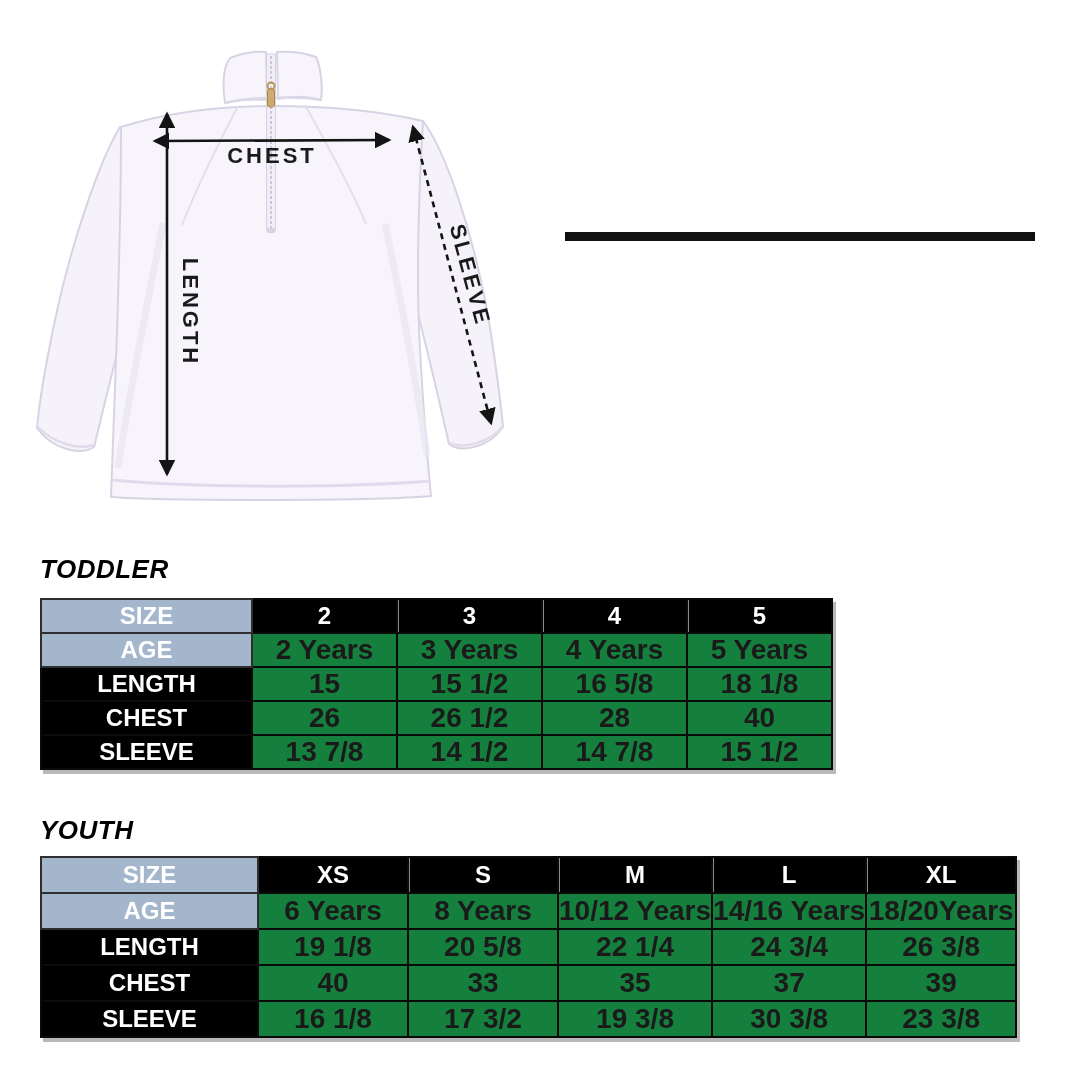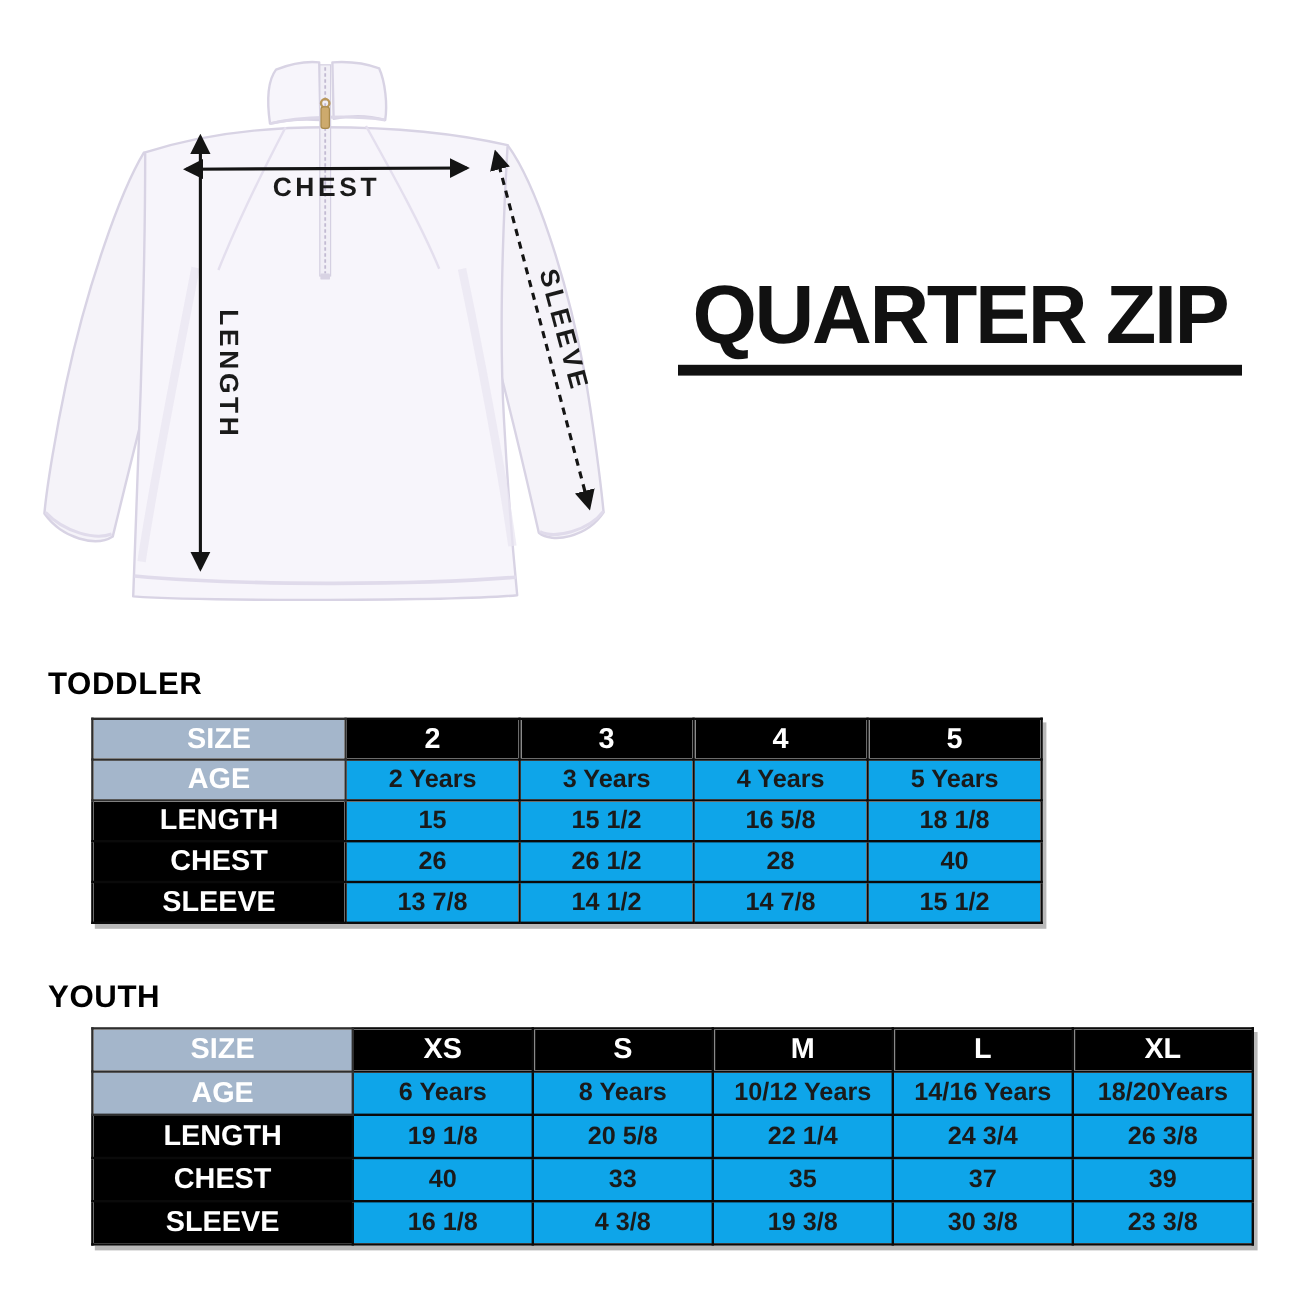--- a/index.html
+++ b/index.html
@@ -12,30 +12,30 @@
     width:1080px;height:1080px;position:relative;overflow:hidden;
     background:#ffffff;font-family:"Liberation Sans", sans-serif;color:var(--text-black);
   }
   
   .garment-wrap{position:absolute;left:0;top:0;width:545px;height:535px;}
   
   .title-block{position:absolute;left:565px;top:227px;width:470px;text-align:center;}
   .title-line{font-weight:bold;font-size:69px;line-height:72px;letter-spacing:-2px;color:var(--text-black);white-space:nowrap;}
   .title-divider{height:9px;background:var(--text-black);margin:5px 0 13px 0;}
   
-  .tbl-heading{position:absolute;left:40px;font-size:26px;font-weight:bold;color:#000;letter-spacing:0.5px;}
+  .tbl-heading{position:absolute;left:40px;font-size:26px;font-weight:bold;color:#000;letter-spacing:0.5px;font-style:italic;}
   
   .size-table{position:absolute;left:40px;border-collapse:collapse;table-layout:fixed;
-              box-shadow:3px 4px 0 rgba(0,0,0,0.28);background:#fff;margin-left:36px;}
+              box-shadow:3px 4px 0 rgba(0,0,0,0.28);background:#fff;}
   .size-table td{border:2px solid #0a0a0a;padding:0;text-align:center;vertical-align:middle;
                  font-weight:bold;overflow:hidden;white-space:nowrap;}
   .lbl-blue{background:var(--header-blue);color:#ffffff;font-size:24px;border-color:#2e2e2e !important;}
   .lbl-black{background:var(--table-black);color:#ffffff;font-size:24px;}
   .hdr-cell{background:var(--table-black);color:#ffffff;font-size:24px;box-shadow:inset 1px 0 0 #8a8a8a;}
-  .val-cell{background:#0ea5e9;color:#1a1a1a;font-size:21px;}
+  .val-cell{background:#15803d;color:#1a1a1a;font-size:28px;}
   #toddler-table{top:598px;}
   #toddler-table tr{height:34px;}
   #youth-table{top:856px;}
   #youth-table tr{height:36px;}
   #toddler-heading{top:554px;}
   #youth-heading{top:815px;}
 </style>
 </head>
 <body>
 
@@ -74,21 +74,20 @@
     <line x1="167" y1="114" x2="167" y2="474" stroke="#141414" stroke-width="2.6" marker-start="url(#ah)" marker-end="url(#ah)"></line>
     <line x1="413" y1="127" x2="491" y2="423" stroke="#141414" stroke-width="2.6" stroke-dasharray="6 5" marker-start="url(#ah)" marker-end="url(#ah)"></line>
 
     <text x="272" y="163" text-anchor="middle" font-family="Liberation Sans, sans-serif" font-size="22" font-weight="bold" letter-spacing="3" fill="#1a1a1a">CHEST</text>
     <text x="183" y="312" transform="rotate(90 183 312)" text-anchor="middle" font-family="Liberation Sans, sans-serif" font-size="22" font-weight="bold" letter-spacing="3" fill="#1a1a1a">LENGTH</text>
     <text x="463" y="277" transform="rotate(75 463 277)" text-anchor="middle" font-family="Liberation Sans, sans-serif" font-size="22" font-weight="bold" letter-spacing="3" fill="#1a1a1a">SLEEVE</text>
   </svg>
 </div>
 
 <div class="title-block">
-  <div class="title-line">QUARTER ZIP</div>
   <div class="title-divider"></div>
 </div>
 
 <div class="tbl-heading" id="toddler-heading">TODDLER</div>
 <table class="size-table" id="toddler-table">
   <colgroup>
     <col style="width:211px">
       <col style="width:145px">
       <col style="width:145px">
       <col style="width:145px">
@@ -172,19 +171,19 @@
       <td class="lbl-black">CHEST</td>
       <td class="val-cell">40</td>
       <td class="val-cell">33</td>
       <td class="val-cell">35</td>
       <td class="val-cell">37</td>
       <td class="val-cell">39</td>
     </tr>
     <tr>
       <td class="lbl-black">SLEEVE</td>
       <td class="val-cell">16 1/8</td>
-      <td class="val-cell">4 3/8</td>
+      <td class="val-cell">17 3/2</td>
       <td class="val-cell">19 3/8</td>
       <td class="val-cell">30 3/8</td>
       <td class="val-cell">23 3/8</td>
     </tr>
   </tbody>
 </table>
 
 </body></html>

